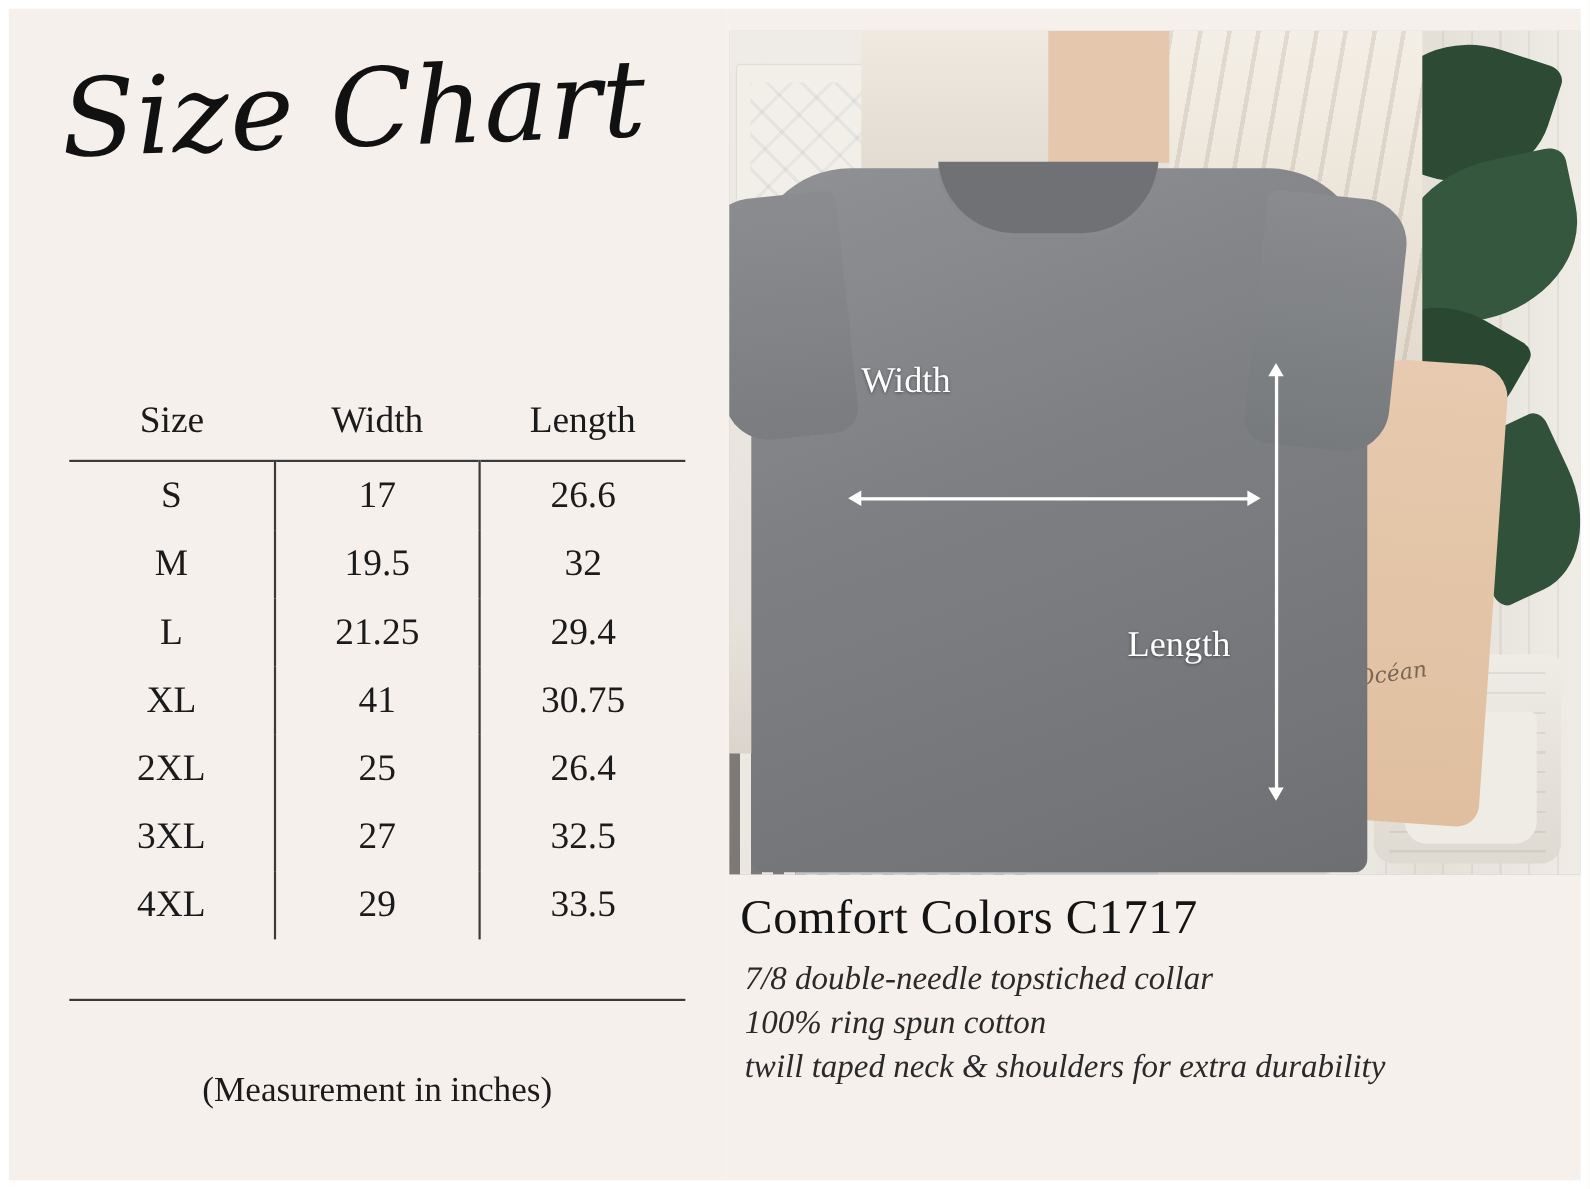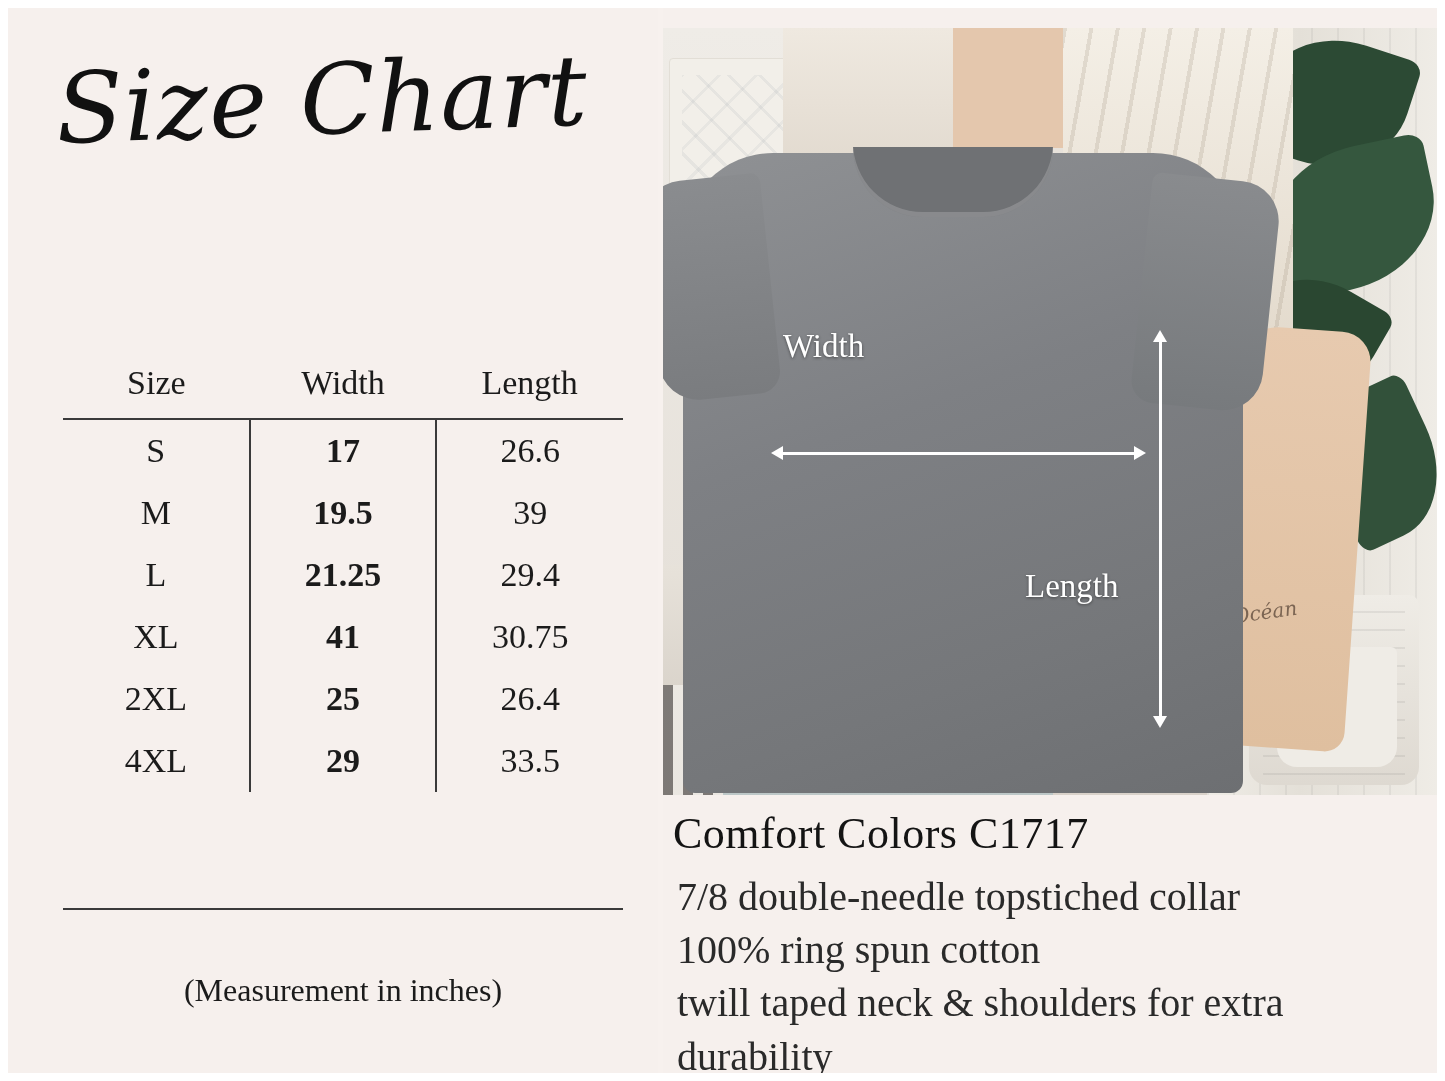--- a/index.html
+++ b/index.html
@@ -74,21 +74,21 @@
   table.size-table thead tr {
     border-bottom: 2px solid #3a3a3a;
   }
   table.size-table td {
     text-align: center;
     padding: 12px 0;
     font-size: 34px;
     color: #1b1b1b;
   }
   table.size-table td.c0 { width: 33.33%; }
-  table.size-table td.c1 { width: 33.33%; border-left: 2px solid #3a3a3a; border-right: 2px solid #3a3a3a; font-weight: bold; }
+  table.size-table td.c1 { width: 33.33%; border-left: 2px solid #3a3a3a; border-right: 2px solid #3a3a3a; }
   table.size-table td.c2 { width: 33.33%; }
   table.size-table th.h1 { border-left: 0; border-right: 0; }
 
   .table-bottom-rule {
     position: absolute;
     left: 55px;
     top: 900px;
     width: 560px;
     height: 2px;
     background: #3a3a3a;
@@ -328,21 +328,22 @@
     color: #141414;
     letter-spacing: .5px;
   }
   .features {
     position: absolute;
     left: 14px;
     top: 862px;
     width: 750px;
   }
   .features div {
-    font-size: 40px;
+    font-style: italic;
+    font-size: 30px;
     line-height: 1.33;
     color: #2a2a2a;
   }
 </style>
 </head>
 <body>
 
 <div class="canvas">
 
   <div class="left-panel">
@@ -360,36 +361,41 @@
         </thead>
         <tbody>
           <tr>
             <td class="c0">S</td>
             <td class="c1">17</td>
             <td class="c2">26.6</td>
           </tr>
           <tr>
             <td class="c0">M</td>
             <td class="c1">19.5</td>
-            <td class="c2">39</td>
+            <td class="c2">32</td>
           </tr>
           <tr>
             <td class="c0">L</td>
             <td class="c1">21.25</td>
             <td class="c2">29.4</td>
           </tr>
           <tr>
             <td class="c0">XL</td>
             <td class="c1">41</td>
             <td class="c2">30.75</td>
           </tr>
           <tr>
             <td class="c0">2XL</td>
             <td class="c1">25</td>
             <td class="c2">26.4</td>
+          </tr>
+          <tr>
+            <td class="c0">3XL</td>
+            <td class="c1">27</td>
+            <td class="c2">32.5</td>
           </tr>
           <tr>
             <td class="c0">4XL</td>
             <td class="c1">29</td>
             <td class="c2">33.5</td>
           </tr>
         </tbody>
       </table>
     </div>
 

